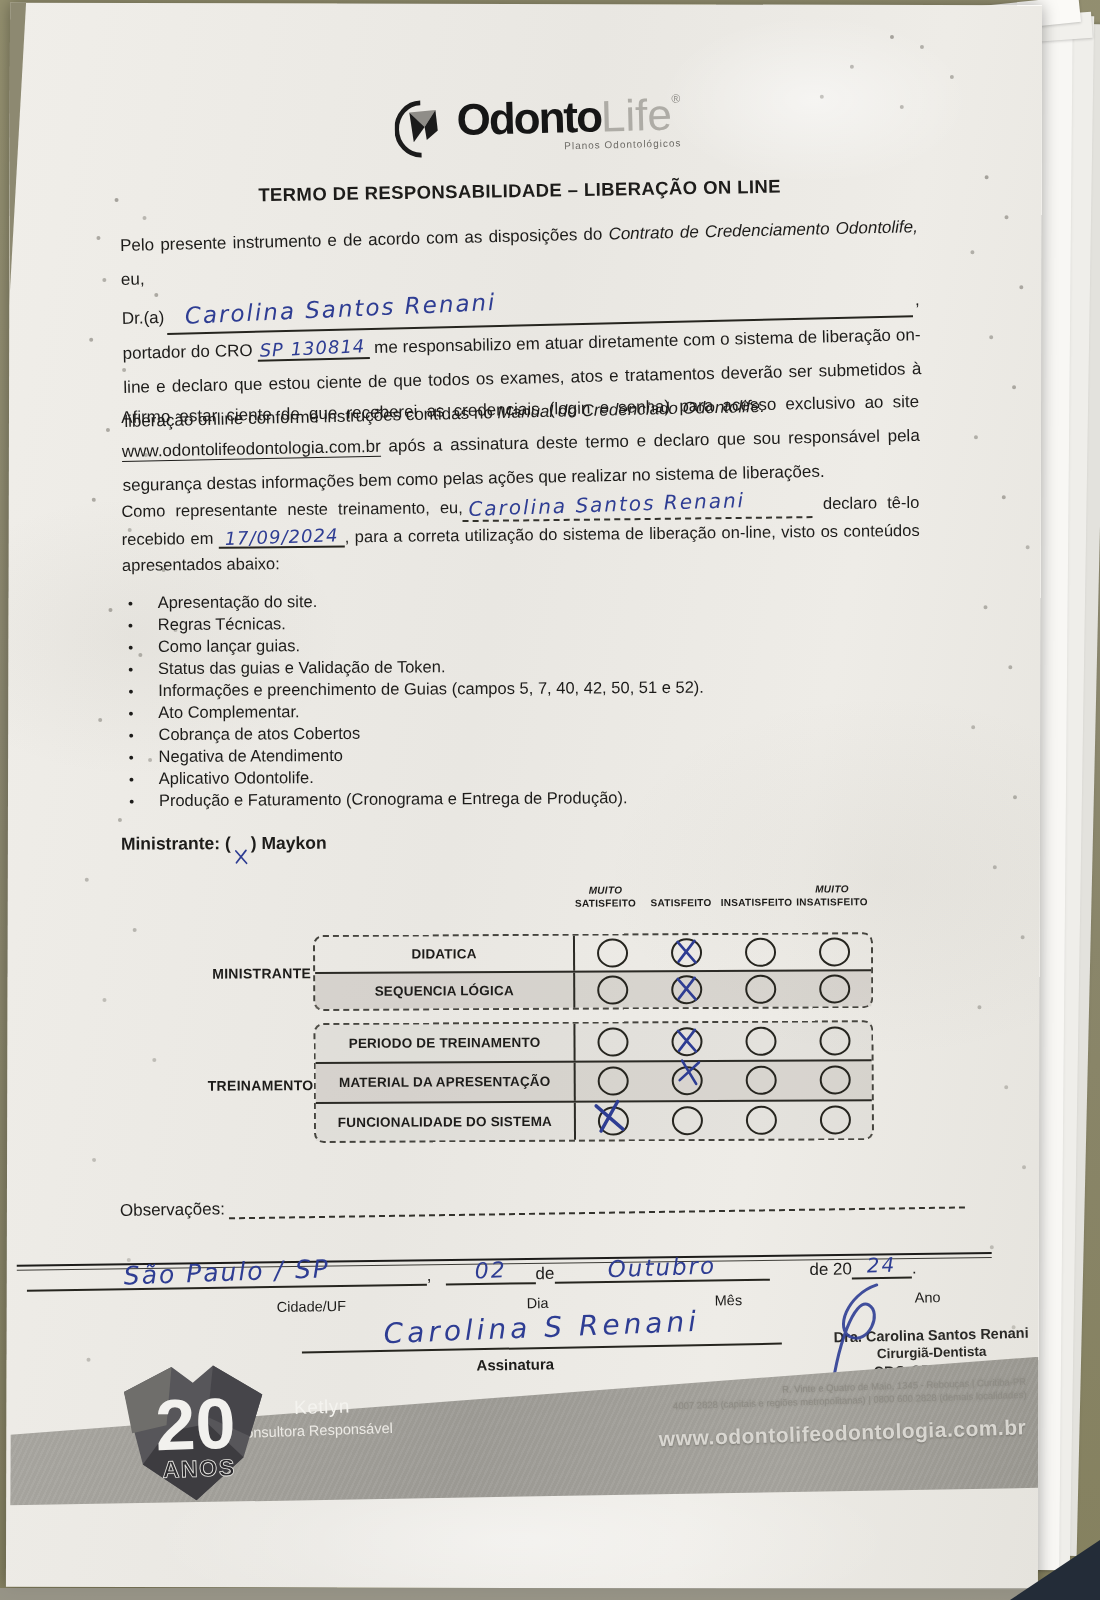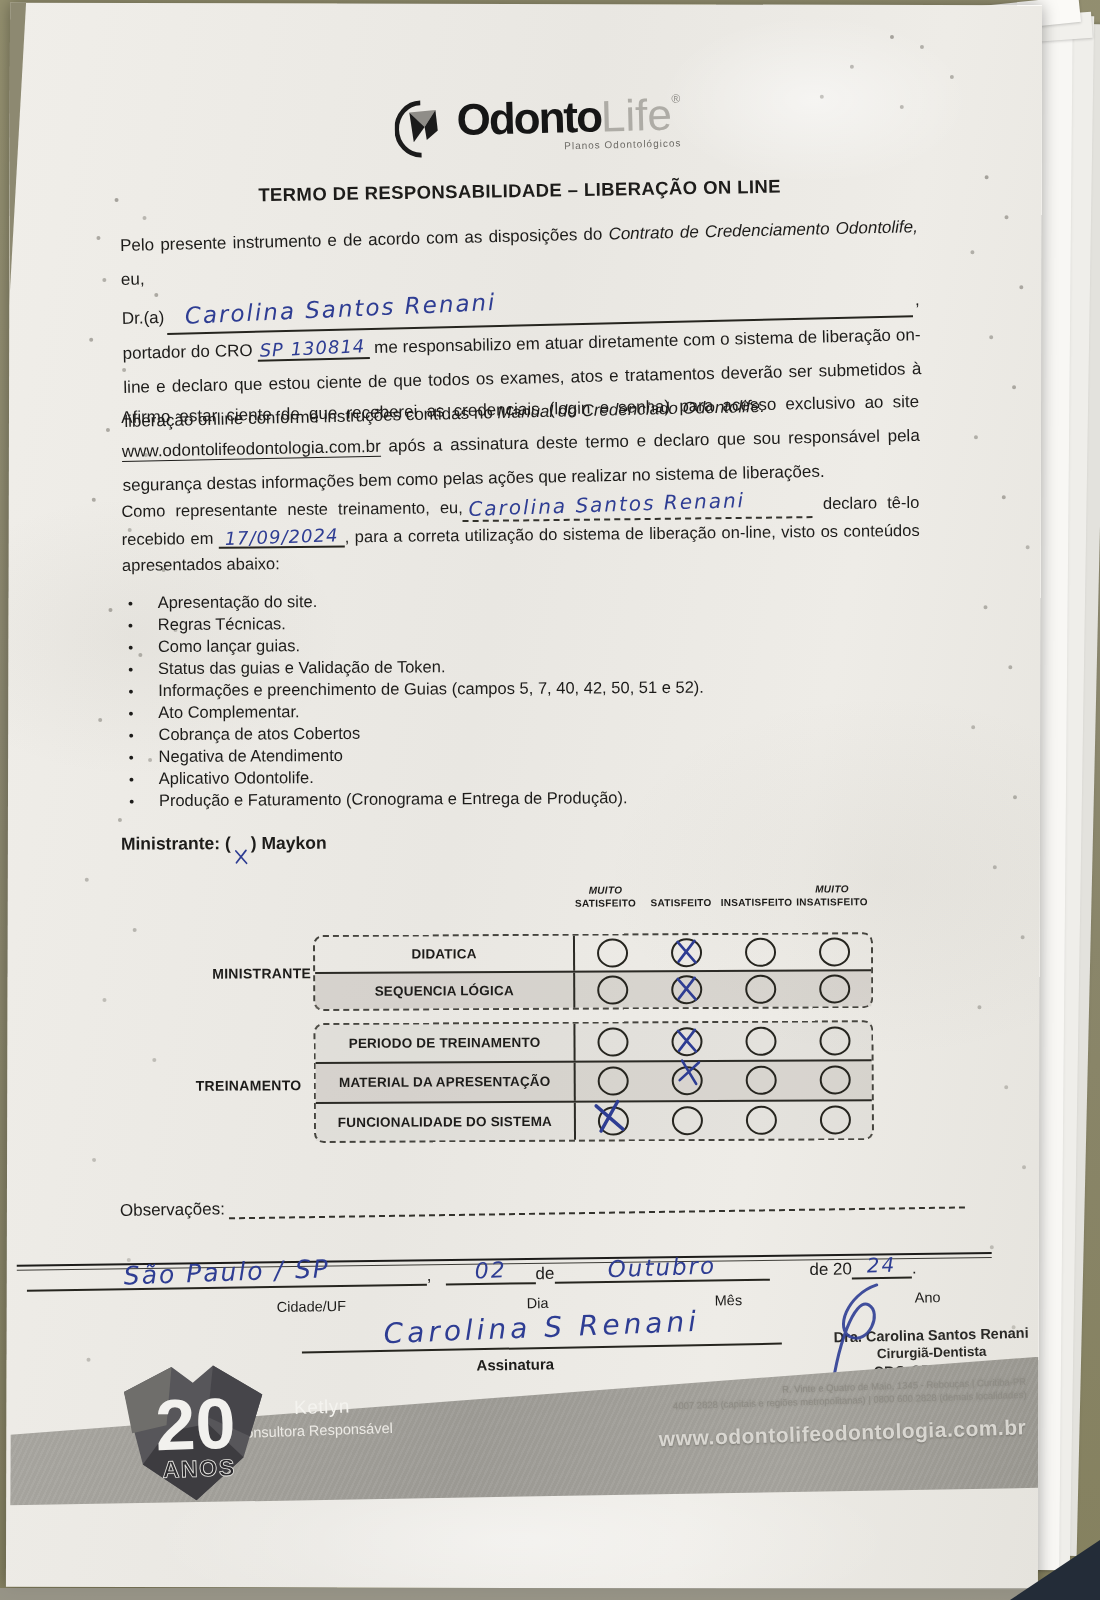--- a/index.html
+++ b/index.html
@@ -98,21 +98,21 @@
   .paren-mark{display:inline-block;width:20px;text-align:center;position:relative;}
   .paren-mark svg{position:absolute;left:1px;top:-2px;}
 
   
   .survey{position:absolute;left:0;top:0;width:1032px;transform:rotate(-.45deg);transform-origin:center;}
   .col-headers{position:absolute;left:553px;top:880px;width:302px;display:flex;}
   .colh{flex:1;text-align:center;font-size:10px;font-weight:bold;letter-spacing:.3px;line-height:13px;}
   .colh .l1{display:block;min-height:13px;font-style:italic;}
   .glabel{position:absolute;font-size:14px;font-weight:bold;letter-spacing:.3px;text-align:right;width:100px;}
   .gl1{left:196px;top:960px;}
-  .gl2{left:180px;top:1072px;}
+  .gl2{left:192px;top:1072px;}
   .sgroup{position:absolute;left:298px;width:556px;border:2px dashed #45443e;border-radius:10px;
           display:flex;flex-direction:column;}
   .g1{top:930px;height:72px;}
   .g2{top:1018px;height:116px;}
   .srow{flex:1;display:flex;align-items:stretch;}
   .srow + .srow{border-top:2px solid #2b2a25;}
   .srow:nth-child(even){background:rgba(160,156,146,.28);}
   .g2 .srow:nth-child(odd){background:rgba(160,156,146,.12);}
   .rlabel{width:250px;display:flex;align-items:center;justify-content:center;text-align:center;
           font-size:13.5px;font-weight:bold;border-right:2px solid #2b2a25;letter-spacing:.2px;padding:0 4px;}

